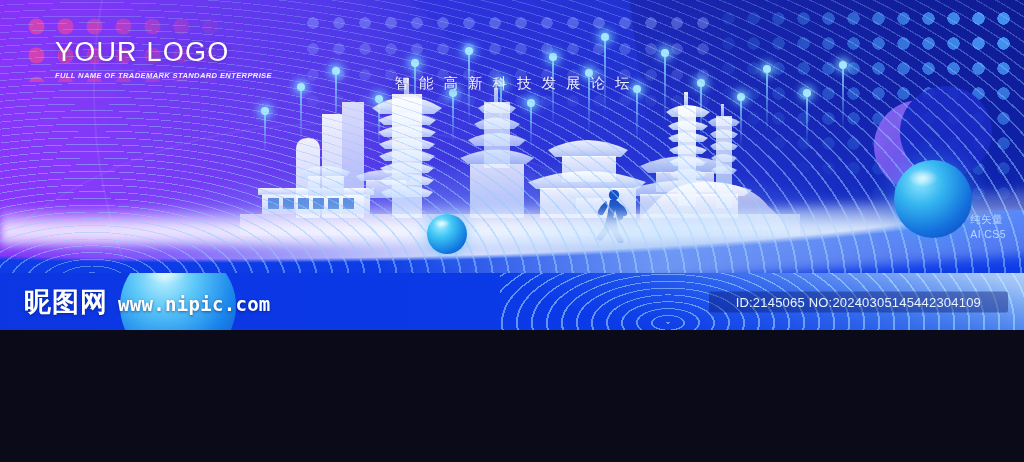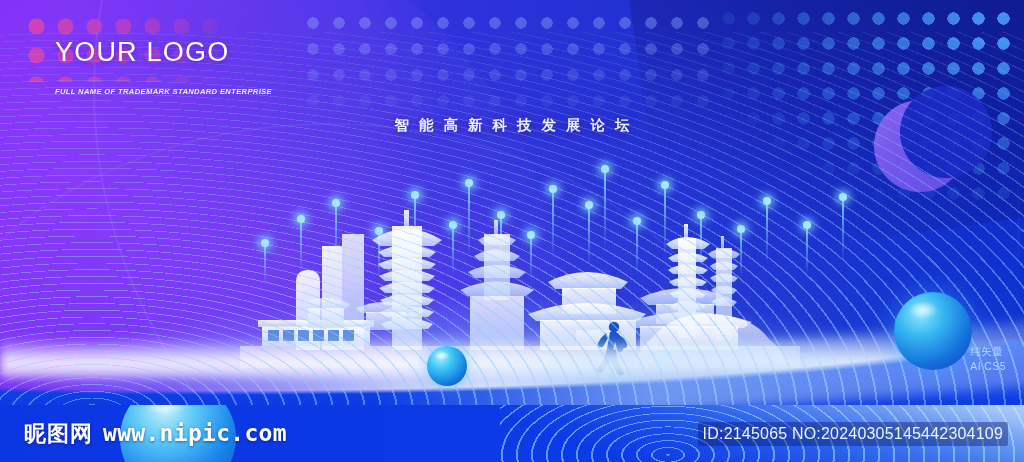--- a/index.html
+++ b/index.html
@@ -2,21 +2,21 @@
 <html><head>
 <meta charset="utf-8">
 <title>Guilin Tech Forum Banner</title>
 <style>
   html,body{margin:0;padding:0;background:#0a0a18;}
   *{box-sizing:border-box;}
   body{font-family:"Liberation Sans","DejaVu Sans",sans-serif;}
 
   #banner{
     position:relative;
-    width:1024px;height:462px;
+    width:1024px;height:330px;
     overflow:hidden;
     background:linear-gradient(100deg,#7b1ff0 0%,#6a21ef 13%,#5326ee 26%,#3a2ce8 40%,#2232d8 55%,#1436c8 70%,#0b3ad0 84%,#0a3ad8 100%);
   }
 
   
   .layer{position:absolute;pointer-events:none;}
 
   .bg-deep{
     left:0;top:0;width:1024px;height:462px;
     background:
@@ -170,28 +170,28 @@
   
   .runner{left:592px;bottom:84px;width:40px;height:58px;}
 
   
   .logo-block{position:absolute;left:55px;top:38px;}
   .logo-main{
     font-size:27px;letter-spacing:1.2px;color:#fff;font-weight:400;
     line-height:1.05;text-shadow:0 1px 6px rgba(60,0,160,.45);
   }
   .logo-sub{
-    margin-top:21px;font-size:7.6px;font-style:italic;font-weight:700;
+    margin-top:5px;font-size:7.6px;font-style:italic;font-weight:700;
     letter-spacing:.35px;color:#f0eaff;white-space:nowrap;
   }
 
   .head-block{position:absolute;left:0;top:74px;width:1024px;text-align:center;}
   .cn-sub{
-    font-size:14.5px;letter-spacing:10px;color:#eaf0ff;font-weight:700;
-    text-indent:10px;text-shadow:0 1px 8px rgba(40,10,140,.6);margin-top:42px;
+    font-size:14.5px;letter-spacing:10px;color:#eaf0ff;font-weight:400;
+    text-indent:10px;text-shadow:0 1px 8px rgba(40,10,140,.6);
   }
   .title{
     margin-top:6px;
     font-size:61px;font-weight:700;font-style:italic;color:#fff;
     letter-spacing:2px;line-height:1.12;
     text-shadow:0 3px 18px rgba(40,15,150,.55), 0 0 34px rgba(150,180,255,.30);
   }
   .title .dot-sep{font-style:normal;font-size:44px;vertical-align:middle;padding:0 4px;}
   .en-sub{
     margin-top:3px;font-size:19px;font-weight:400;letter-spacing:1.2px;color:#fff;
@@ -223,33 +223,33 @@
     background:linear-gradient(10deg, rgba(110,190,255,.0) 0%, rgba(150,215,255,.55) 58%, rgba(225,245,255,.85) 100%);
     border-radius:60% 0 0 0;
     -webkit-mask-image:linear-gradient(200deg,#000 10%,transparent 70%);
     mask-image:linear-gradient(200deg,#000 10%,transparent 70%);
   }
   .wm-left{
     position:absolute;left:24px;top:50%;transform:translateY(-50%);
     display:flex;align-items:baseline;gap:10px;z-index:3;
   }
   .wm-cn{
-    font-size:22px;font-weight:700;color:#fff;letter-spacing:1px;
+    font-size:27px;font-weight:700;color:#fff;letter-spacing:1px;
     font-family:"DejaVu Sans","Liberation Sans",sans-serif;
     text-shadow:0 1px 3px rgba(0,20,90,.55);
   }
   .wm-url{
-    font-size:23px;font-weight:700;color:#fff;letter-spacing:.3px;
+    font-size:19px;font-weight:700;color:#fff;letter-spacing:.3px;
     font-family:"DejaVu Sans Mono","Liberation Mono",monospace;
     text-shadow:0 1px 3px rgba(0,20,90,.55);
   }
   .wm-id{
     position:absolute;right:16px;top:50%;transform:translateY(-50%);
-    z-index:3;font-size:16px;color:#e9f2ff;letter-spacing:.2px;
-    background:rgba(10,25,110,.42);padding:3px 5px;border-radius:2px;
+    z-index:3;font-size:13px;color:#e9f2ff;letter-spacing:.2px;
+    background:rgba(10,25,110,.42);padding:3px 27px;border-radius:2px;
     font-family:"Liberation Sans",sans-serif;
   }
 </style>
 </head>
 <body>
 
 <div id="banner">
 
   <div class="layer bg-deep"></div>
   <div class="layer arc arc5"></div>

